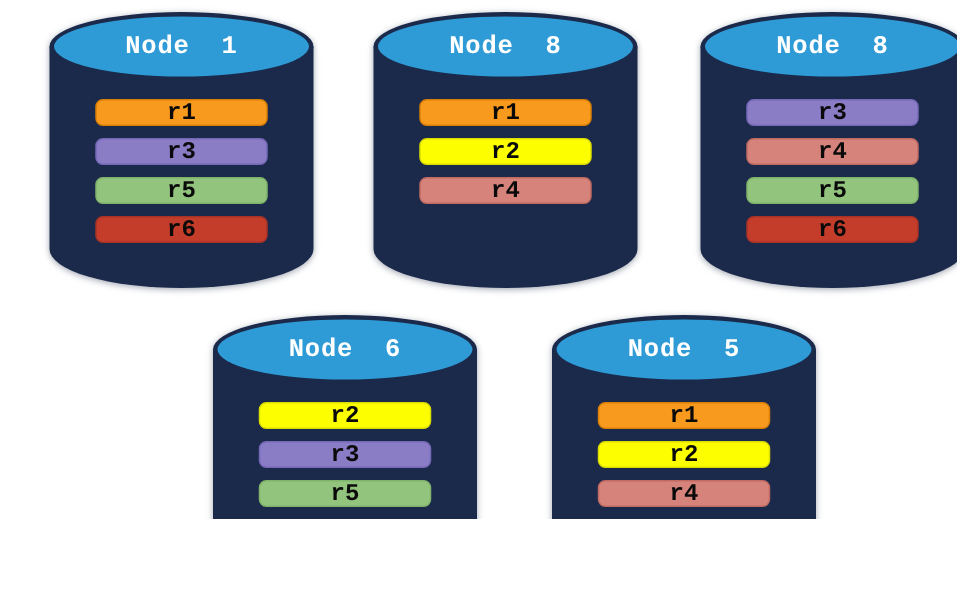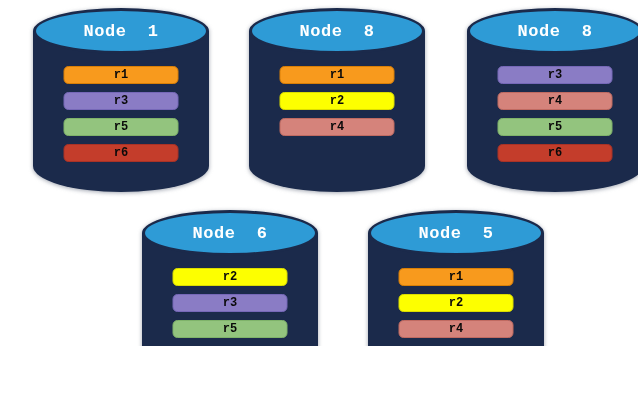--- a/index.html
+++ b/index.html
@@ -53,21 +53,21 @@
     gap: 8px;
   }
   .bar {
     height: 18px;
     box-sizing: border-box;
     border-radius: 5px;
     border: 1.5px solid rgba(0,0,0,0.18);
     display: flex;
     align-items: center;
     justify-content: center;
-    font-size: 12px;
+    font-size: 16px;
     font-weight: bold;
     color: #0a0a0a;
     user-select: none;
   }
   
   .n0 { left: 13px;  top: 8px;   }
   .n1 { left: 229px; top: 8px;   }
   .n2 { left: 447px; top: 8px;   }
   .n3 { left: 122px; top: 210px; }
   .n4 { left: 348px; top: 210px; }

